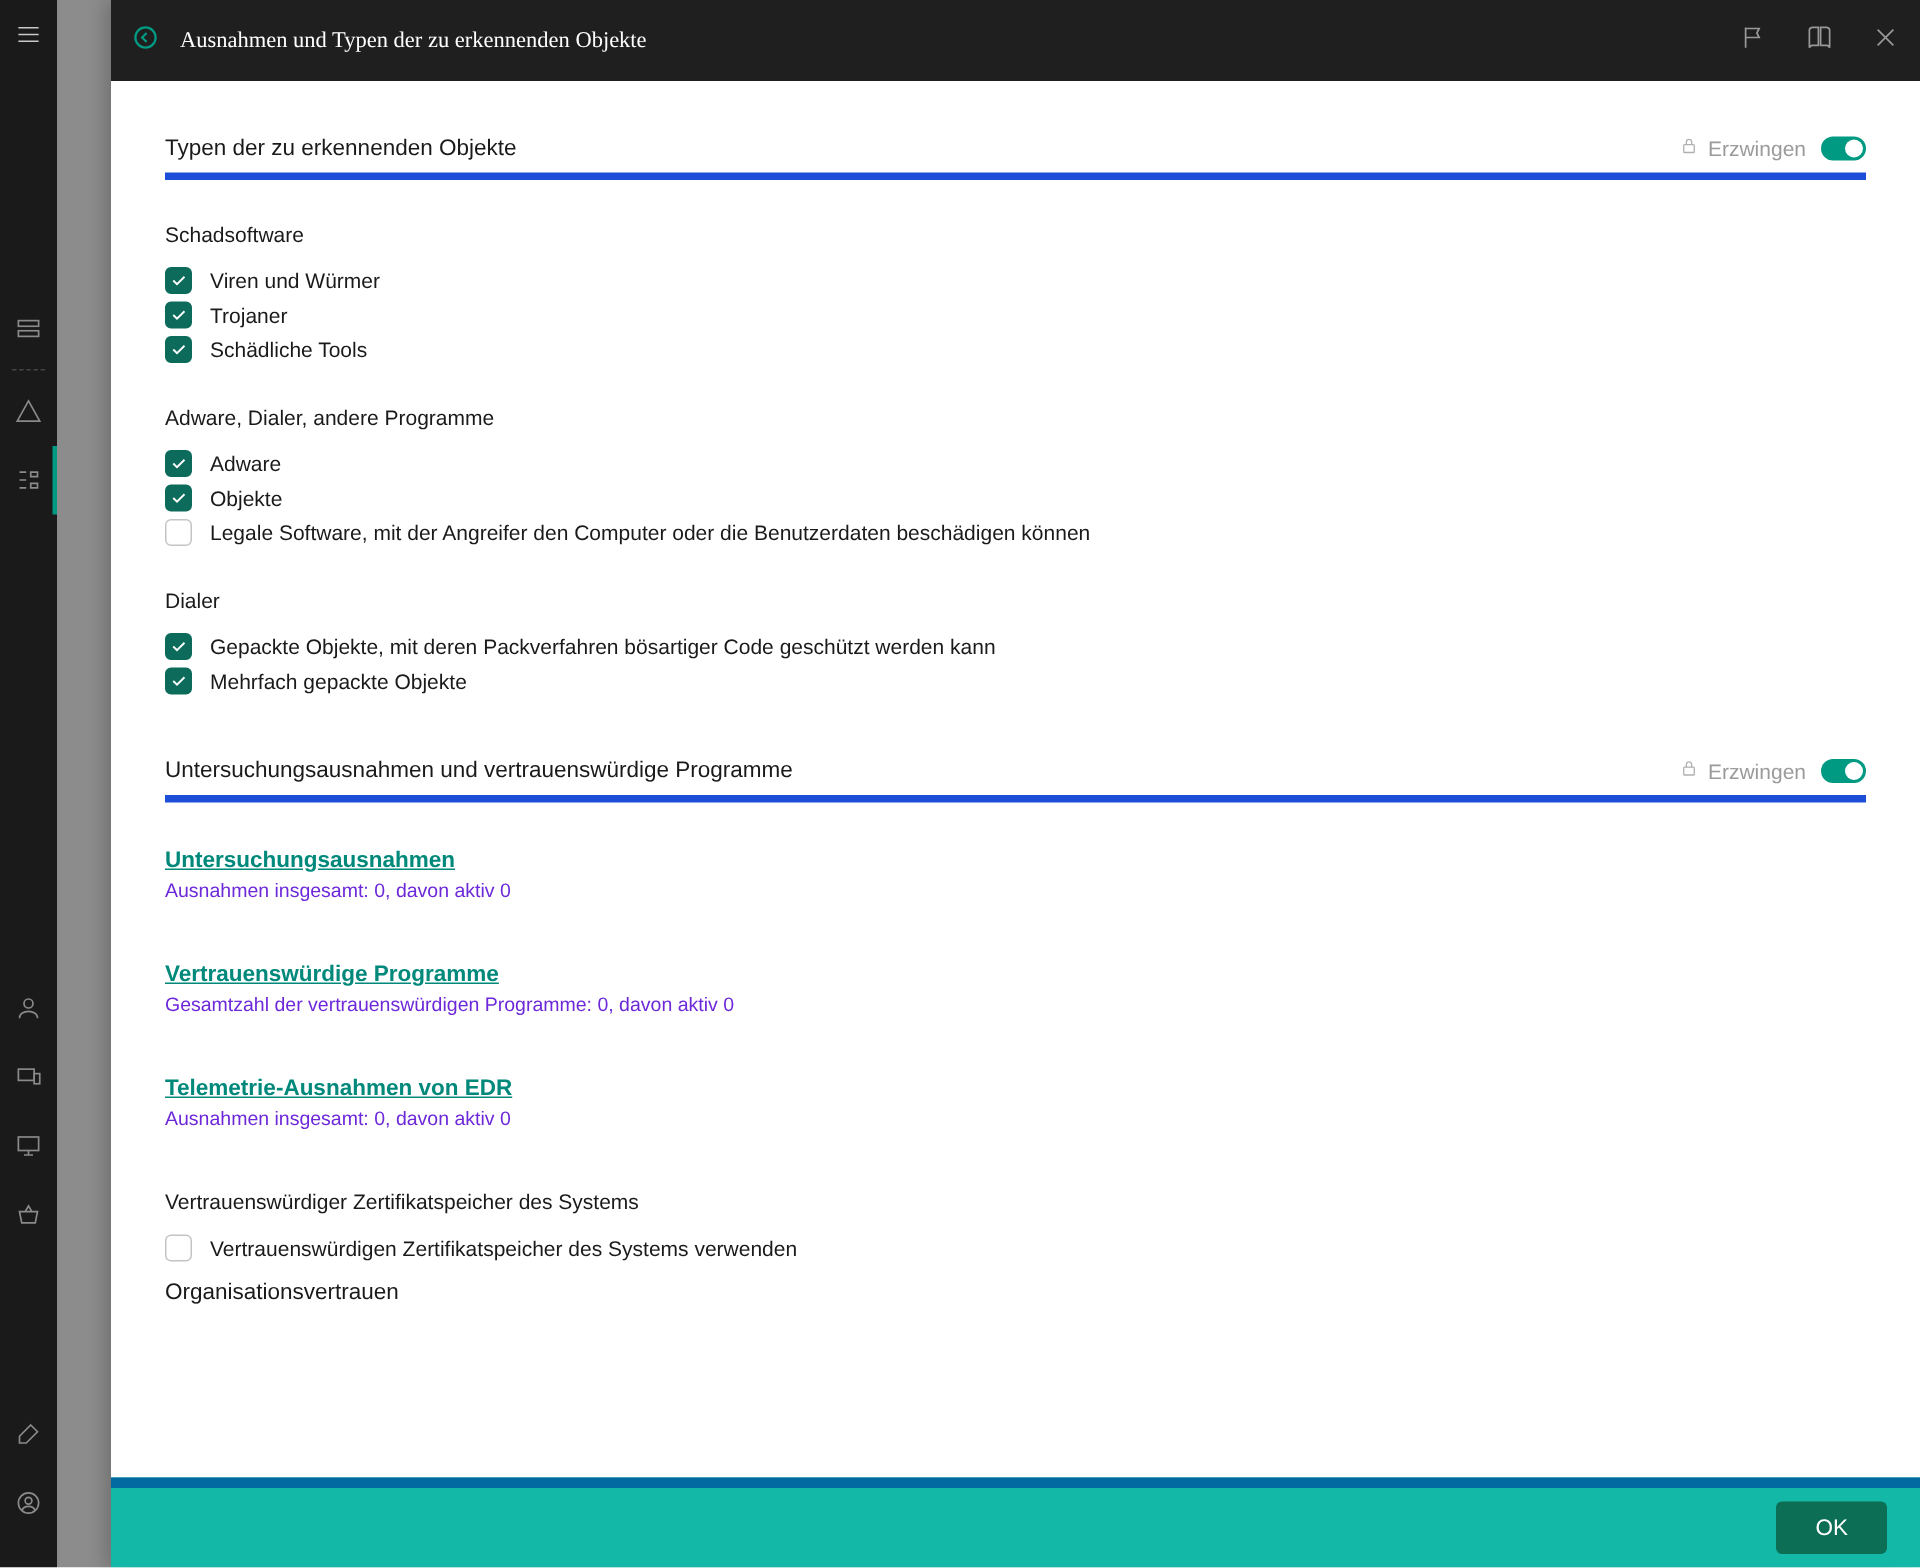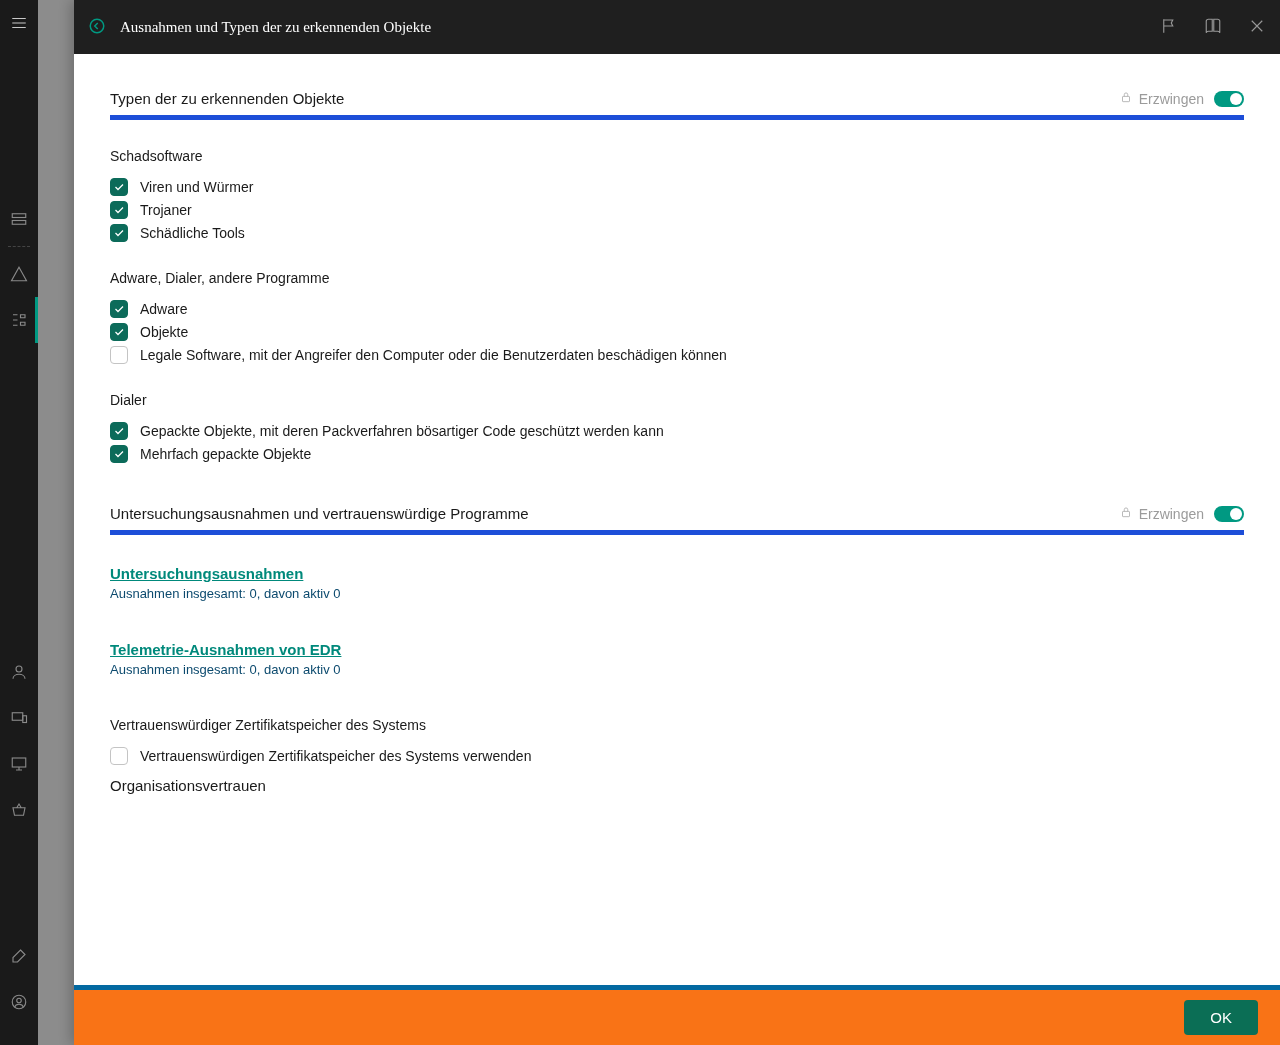--- a/index.html
+++ b/index.html
@@ -32,25 +32,25 @@
   .toggle::after { content:""; position:absolute; width:12px; height:12px; border-radius:50%; background:#fff; top:2px; right:2px; }
   .group-title { font-size:14px; margin-top:28px; margin-bottom:14px; color:#1a1a1a; }
   .check-row { display:flex; align-items:center; gap:12px; margin:5px 0; }
   .checkbox { width:18px; height:18px; border-radius:4px; border:1.5px solid #0c6b5a; display:inline-flex; align-items:center; justify-content:center; flex-shrink:0; cursor:pointer; }
   .checkbox.checked { background:#0c6b5a; }
   .checkbox.unchecked { border-color:#c4c4c4; background:#fff; }
   .checkbox svg { width:12px; height:12px; stroke:#fff; fill:none; stroke-width:2.5; }
   .check-label { font-size:14px; color:#1a1a1a; }
   .link-block { margin-top:30px; }
   .link { color:#00897b; text-decoration:underline; font-size:15px; cursor:pointer;font-weight:bold; }
-  .link-sub { color:#0c4a6e; font-size:13px; margin-top:4px; }
+  .link-sub { color:#6d28d9; font-size:13px; margin-top:4px; }
   .plain-text { margin-top:12px; font-size:15px; color:#1a1a1a; }
   .section-head.second { margin-top:42px; }
   .cert-heading { font-size:14px; margin-top:40px; margin-bottom:14px; }
-  .panel-footer { height:60px; background:#f97316; display:flex; align-items:center; justify-content:flex-end; padding:0 22px; border-top:5px solid #0369a1; }
+  .panel-footer { height:60px; background:#14b8a6; display:flex; align-items:center; justify-content:flex-end; padding:0 22px; border-top:7px solid #0369a1; }
   .ok-btn { background:#0b6e55; color:#fff; border:none; border-radius:4px; padding:9px 26px; font-size:15px; font-weight:500; cursor:pointer; }
 </style>
 </head>
 <body>
 
 <div class="app">
 
   <div class="rail">
     <div class="hamburger">
       <svg viewBox="0 0 24 24">
@@ -233,20 +233,24 @@
         </span>
         <span class="enforce-label">Erzwingen</span>
         <span class="toggle"></span>
       </div>
 
       <div class="link-block">
         <div class="link">Untersuchungsausnahmen</div>
         <div class="link-sub">Ausnahmen insgesamt: 0, davon aktiv 0</div>
       </div>
 
+      <div class="link-block" style="margin-top:40px;">
+        <div class="link">Vertrauenswürdige Programme</div>
+        <div class="link-sub">Gesamtzahl der vertrauenswürdigen Programme: 0, davon aktiv 0</div>
+      </div>
 
       <div class="link-block" style="margin-top:40px;">
         <div class="link">Telemetrie-Ausnahmen von EDR</div>
         <div class="link-sub">Ausnahmen insgesamt: 0, davon aktiv 0</div>
       </div>
 
       <div class="cert-heading">Vertrauenswürdiger Zertifikatspeicher des Systems</div>
       <div class="check-row">
         <span class="checkbox unchecked"></span>
         <span class="check-label">Vertrauenswürdigen Zertifikatspeicher des Systems verwenden</span>

